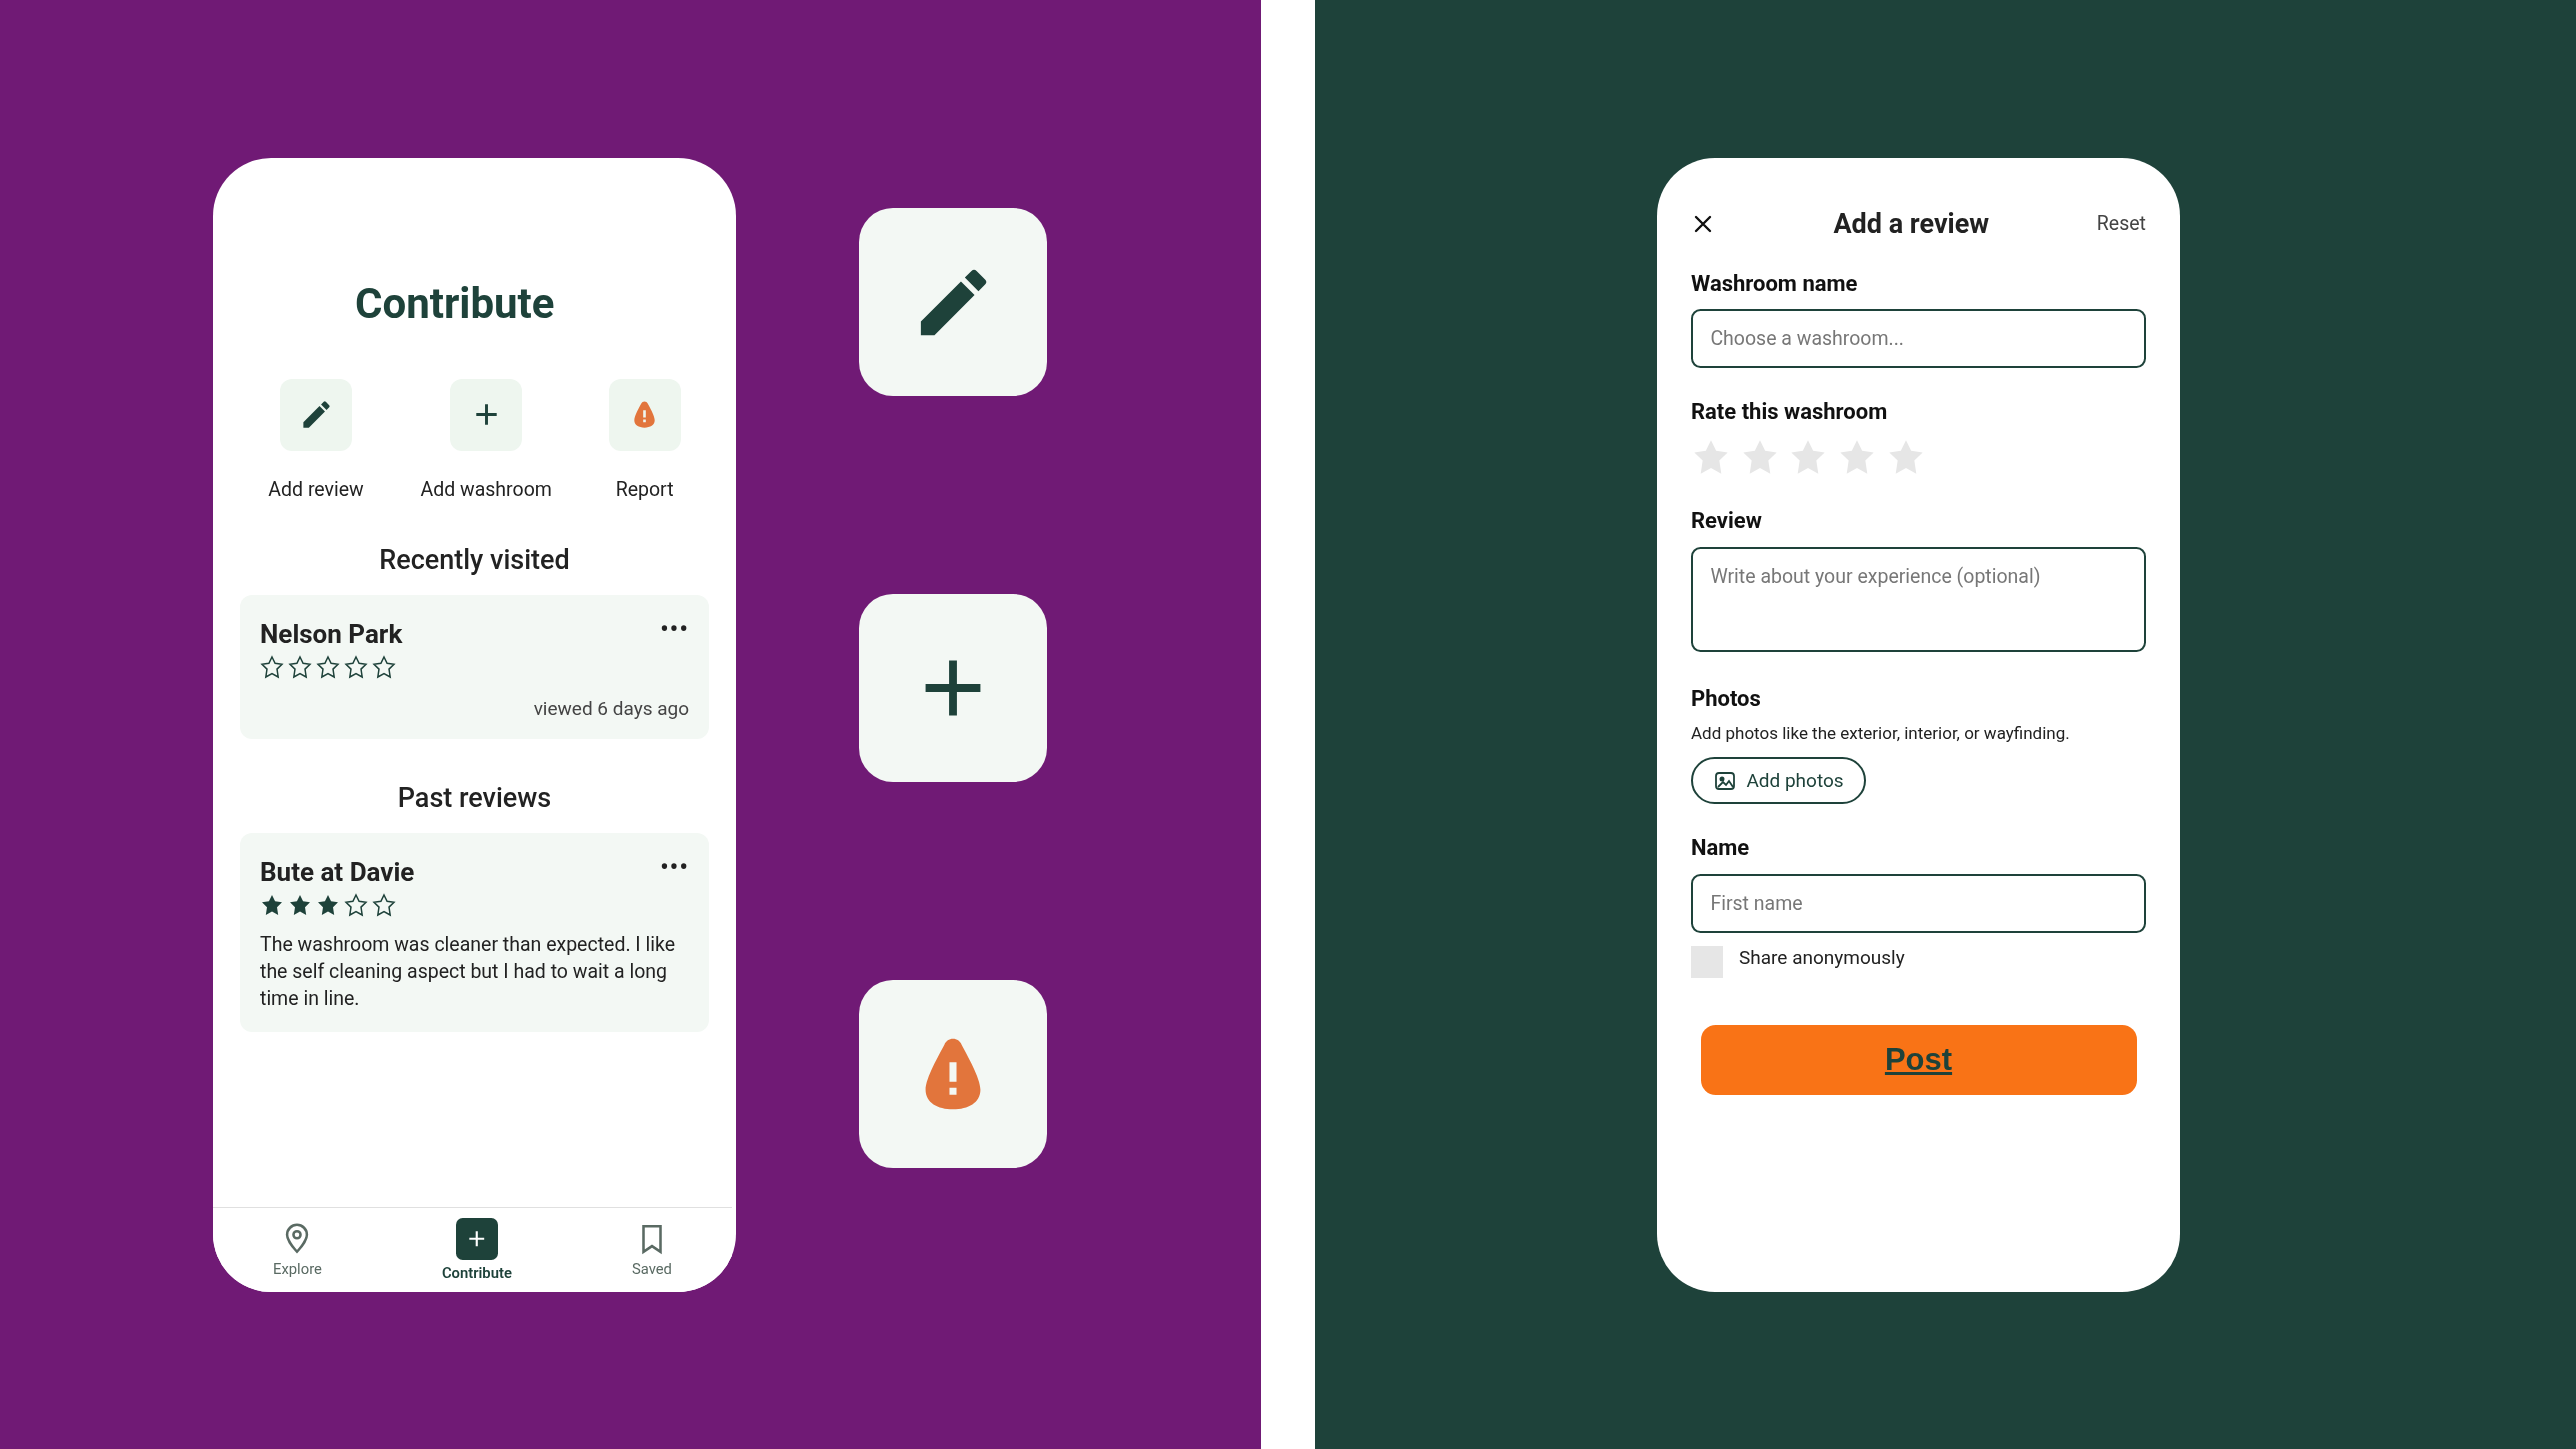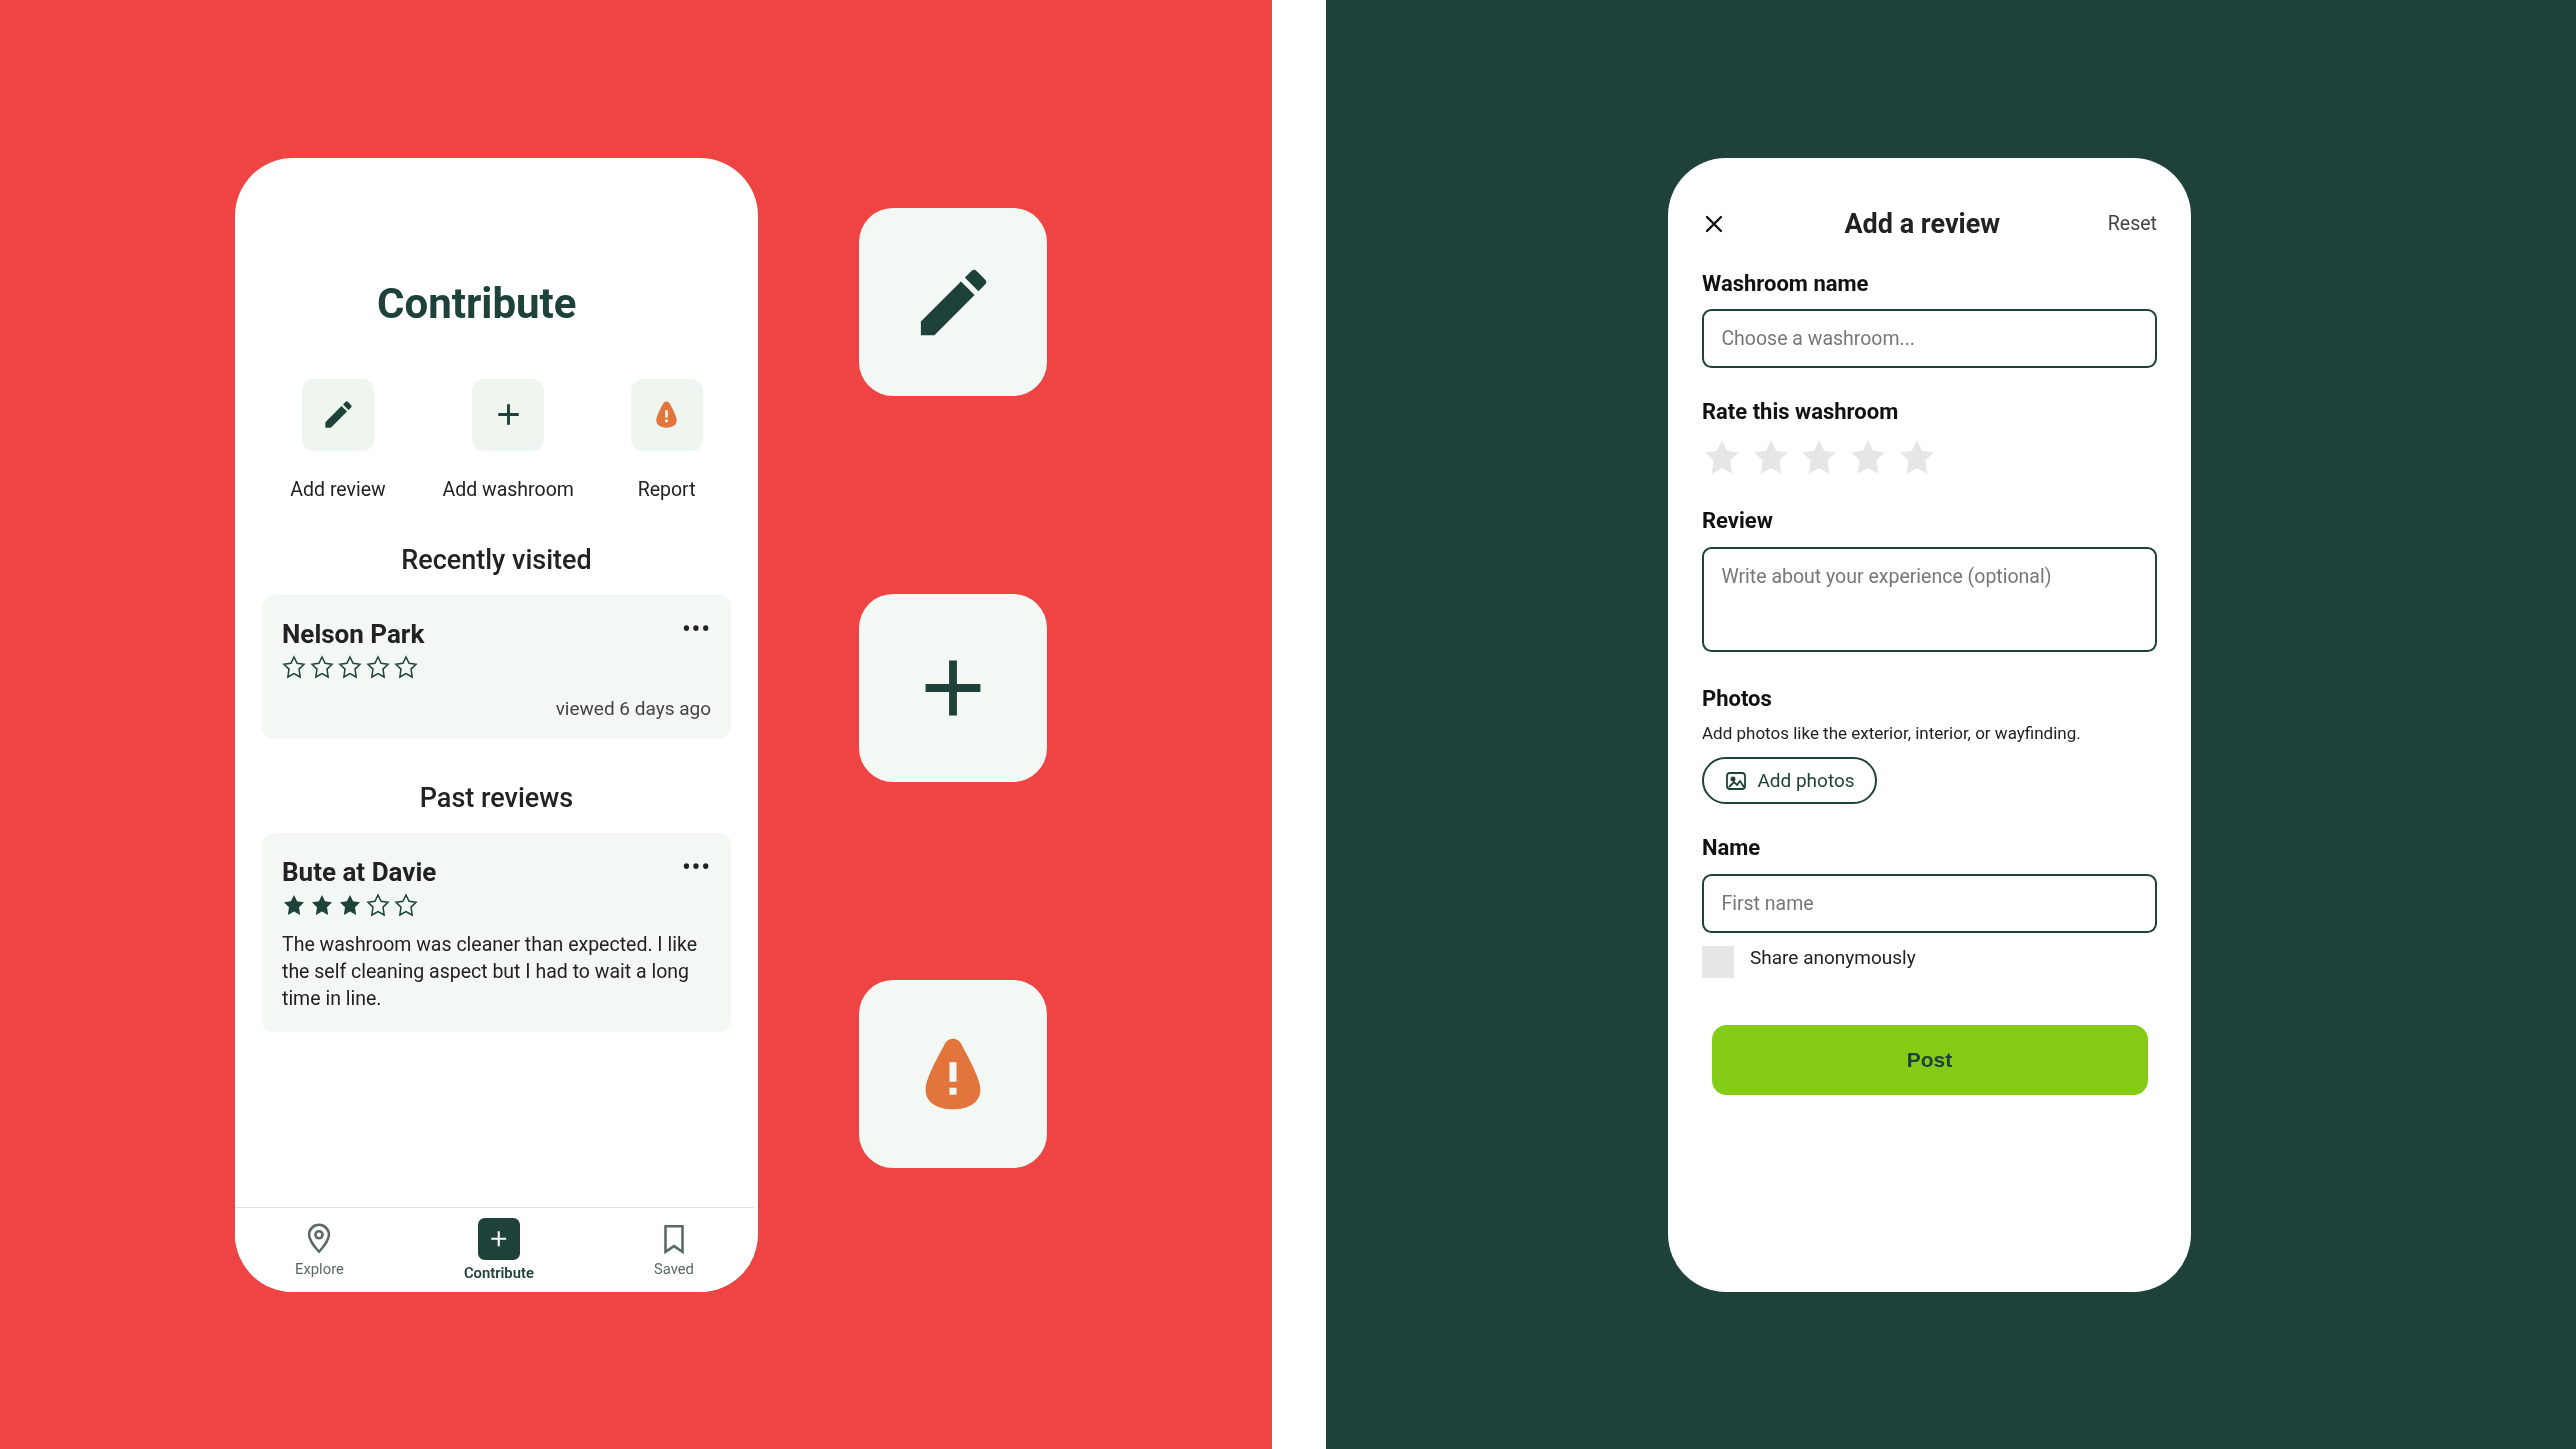--- a/index.html
+++ b/index.html
@@ -2,21 +2,21 @@
 <html style="font-size:10.7px"><head>
 <meta charset="utf-8">
 <style>
 * { box-sizing: border-box; margin: 0; padding: 0; }
 body {
   font-family: -apple-system, BlinkMacSystemFont, 'Segoe UI', Roboto, sans-serif;
   width: 2576px; height: 1449px;
   display: flex;
 }
 .panel { flex: 1; position: relative; display: flex; align-items: center; }
-.panel-left { background: #ef4444; padding-left: 22px; }
+.panel-left { background: #701a75; }
 .panel-right { background: #1e423a; }
 .gutter { width: 54px; background: #fff; }
 
 .phone {
   width: 523px;
   height: 1134px;
   background: #fff;
   border-radius: 58px;
   overflow: hidden;
   display: flex;
@@ -191,29 +191,30 @@
 }
 .right .checkbox {
   width: 32px; height: 32px;
   background: #e6e6e6;
   cursor: pointer;
 }
 .right .anon-label { font-size: 19px; color: #222; }
 .right .post-btn {
   width: 436px;
   height: 70px;
-  background: #84cc16;
+  background: #f97316;
   border-radius: 14.8px;
   border: none;
-  font-size: 21px;
+  font-size: 31px;
   font-weight: 600;
   color: #1e423a;
   margin: 47px auto 0;
   display: block;
   cursor: pointer;
+  text-decoration: underline;
 }
 
 svg { display: block; }
 </style>
 </head>
 <body>
 
 <div class="panel panel-left">
   <div class="phone left">
     <div class="title">Contribute</div>

